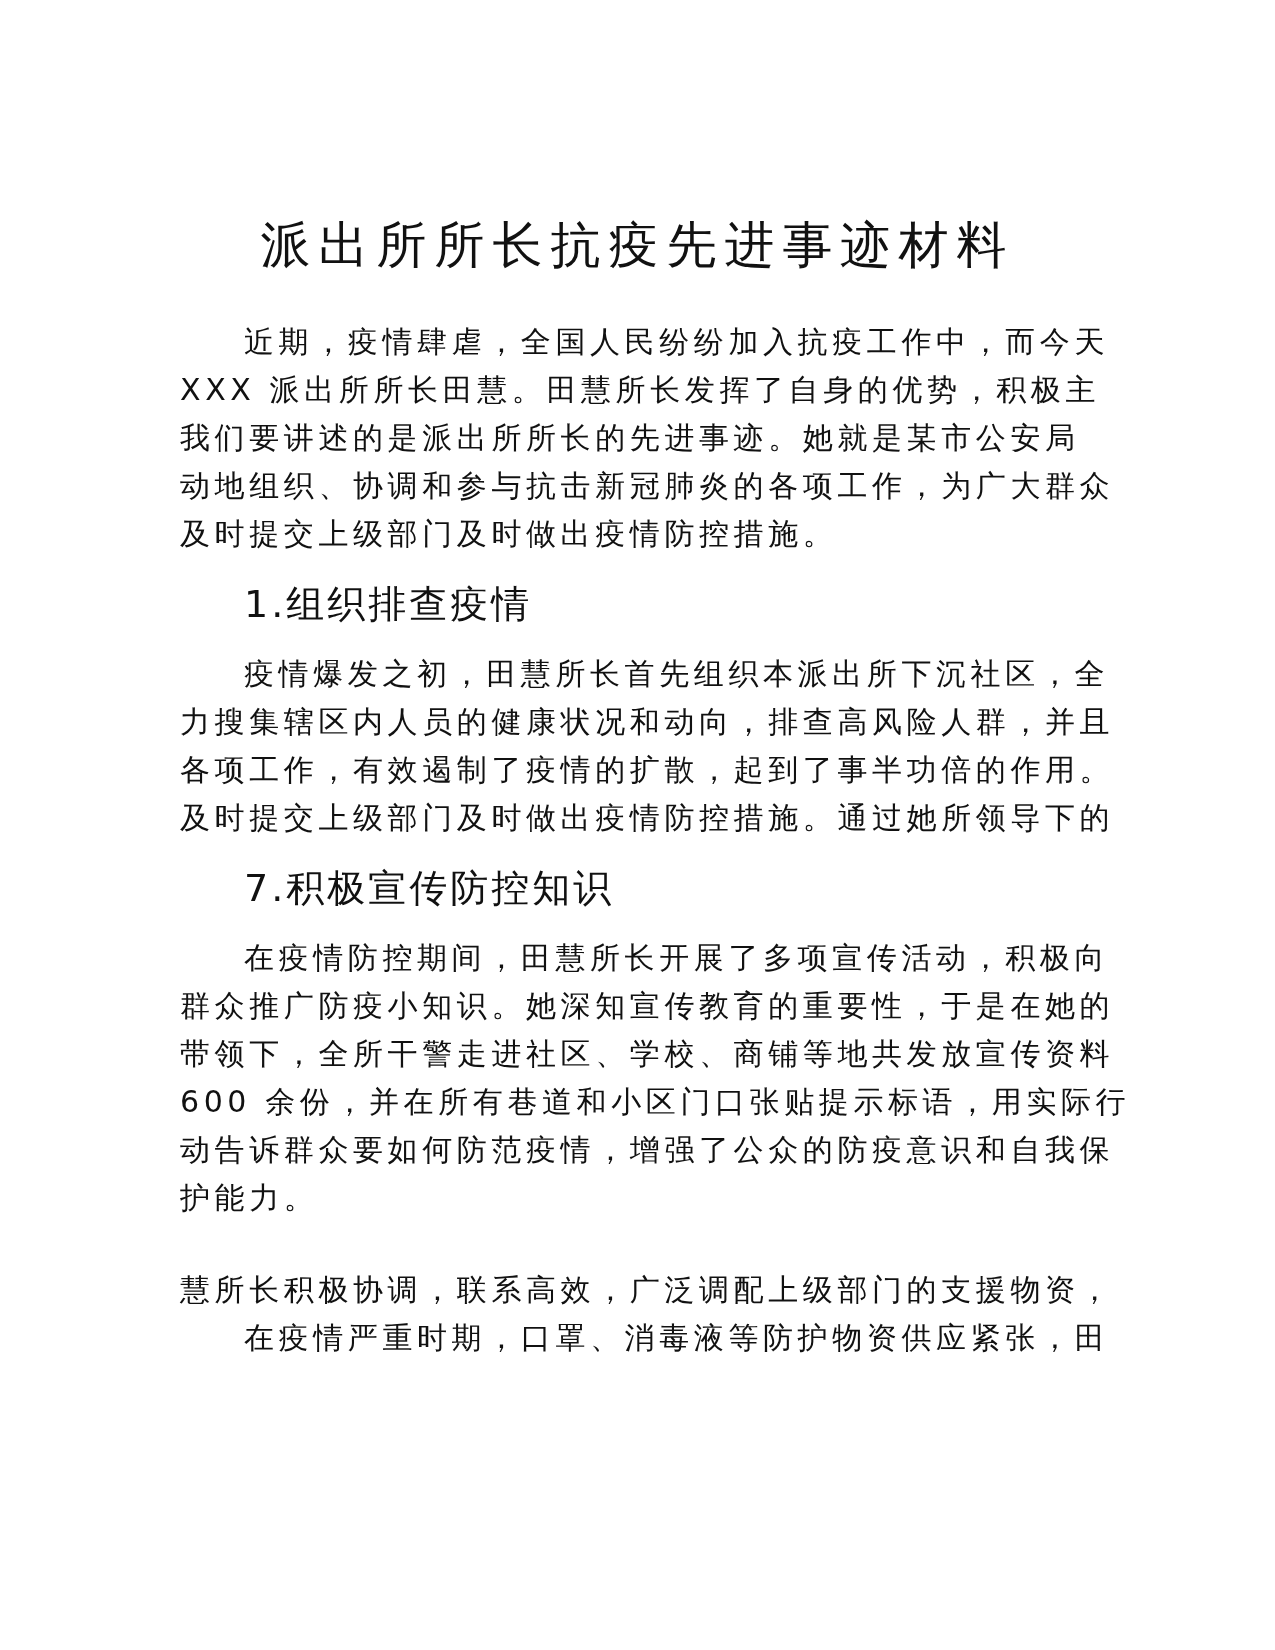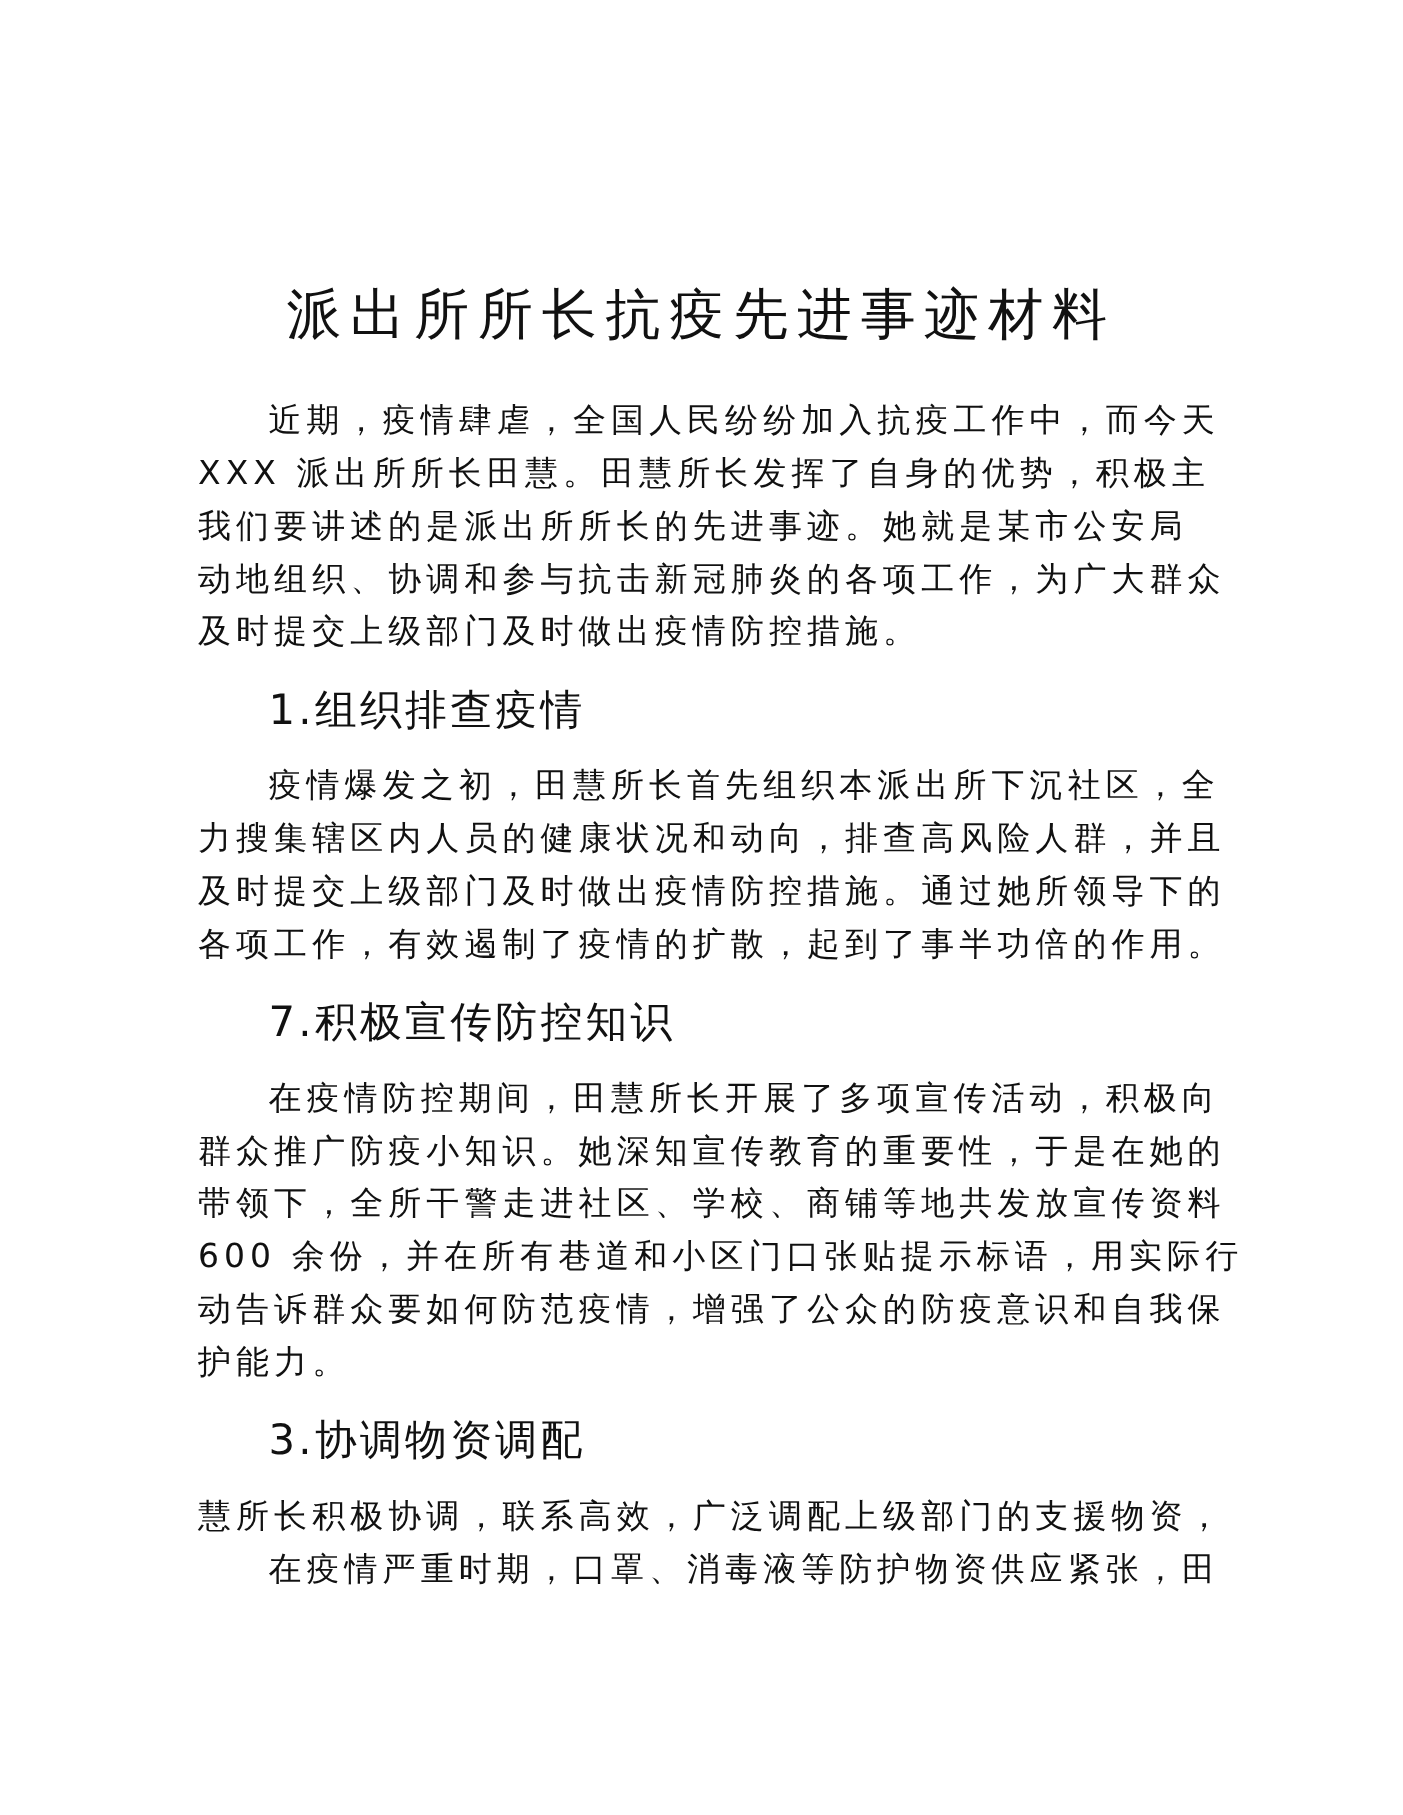--- a/index.html
+++ b/index.html
@@ -14,21 +14,20 @@
       overflow: hidden;
       font-family: "DejaVu Serif", "Liberation Serif", serif;
       color: #111111;
     }
     .page {
       position: absolute;
       left: 0; top: 0;
       width: 1275px;
       height: 1366px;
       background: #ffffff;
-      margin-top: 41px;
     }
     .title {
       position: absolute;
       left: 0;
       top: 210px;
       width: 1275px;
       text-align: center;
       font-size: 50px;
       letter-spacing: 8px;
       font-weight: normal;
@@ -79,37 +78,36 @@
       <span class="line">动地组织、协调和参与抗击新冠肺炎的各项工作，为广大群众</span>
       <span class="line">及时提交上级部门及时做出疫情防控措施。</span>
     </div>
     <span class="gap"></span>
 
     <span class="heading">1.组织排查疫情</span>
     <span class="gap"></span>
     <div>
       <span class="line indent">疫情爆发之初，田慧所长首先组织本派出所下沉社区，全</span>
       <span class="line">力搜集辖区内人员的健康状况和动向，排查高风险人群，并且</span>
+      <span class="line">各项工作，有效遏制了疫情的扩散，起到了事半功倍的作用。</span>
       <span class="line">及时提交上级部门及时做出疫情防控措施。通过她所领导下的</span>
-      <span class="line">各项工作，有效遏制了疫情的扩散，起到了事半功倍的作用。</span>
     </div>
     <span class="gap"></span>
 
     <span class="heading">7.积极宣传防控知识</span>
     <span class="gap"></span>
     <div>
       <span class="line indent">在疫情防控期间，田慧所长开展了多项宣传活动，积极向</span>
       <span class="line">群众推广防疫小知识。她深知宣传教育的重要性，于是在她的</span>
       <span class="line">带领下，全所干警走进社区、学校、商铺等地共发放宣传资料</span>
       <span class="line">600 余份，并在所有巷道和小区门口张贴提示标语，用实际行</span>
       <span class="line">动告诉群众要如何防范疫情，增强了公众的防疫意识和自我保</span>
       <span class="line">护能力。</span>
     </div>
     <span class="gap"></span>
 
-    <span class="heading">3.协调物资调配</span>
     <span class="gap"></span>
     <div>
       <span class="line">慧所长积极协调，联系高效，广泛调配上级部门的支援物资，</span>
       <span class="line indent">在疫情严重时期，口罩、消毒液等防护物资供应紧张，田</span>
     </div>
   </div>
 </div>
 
 </body></html>

